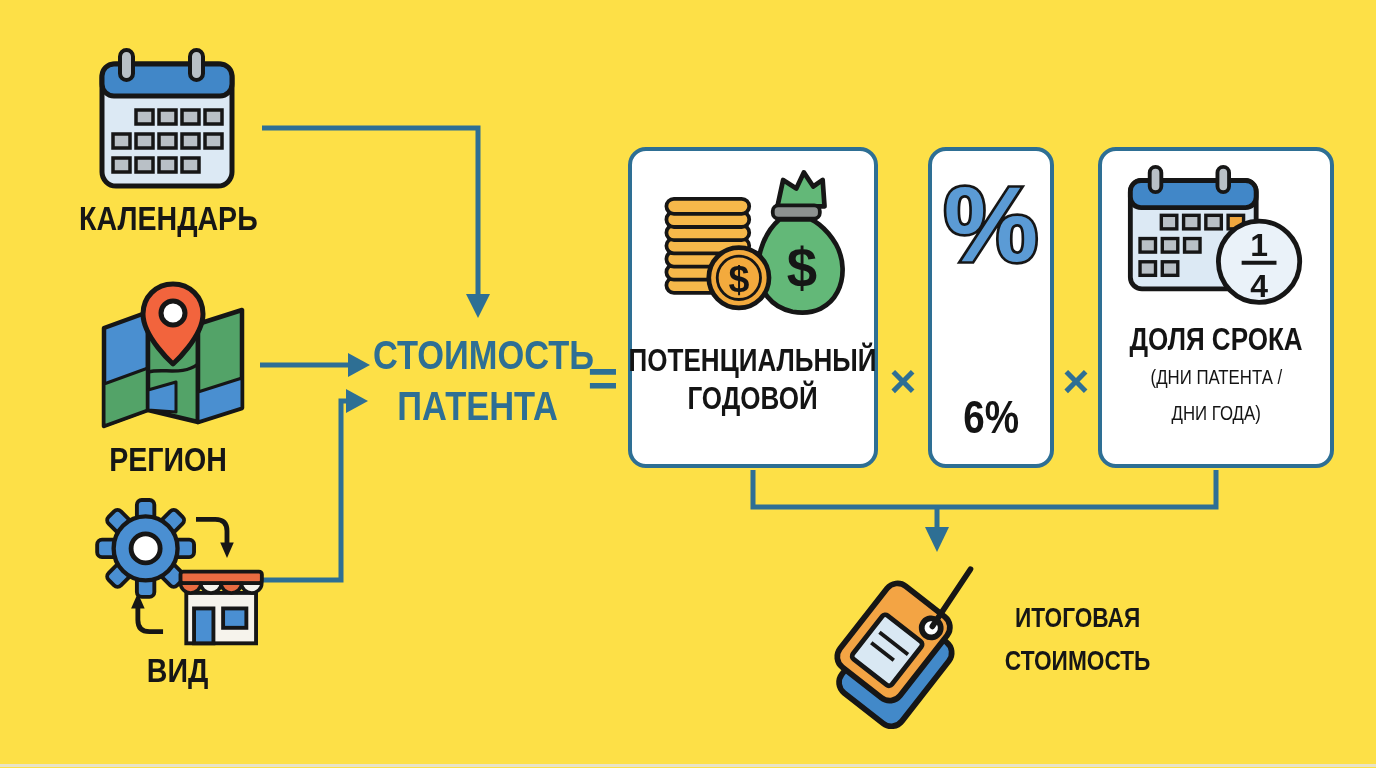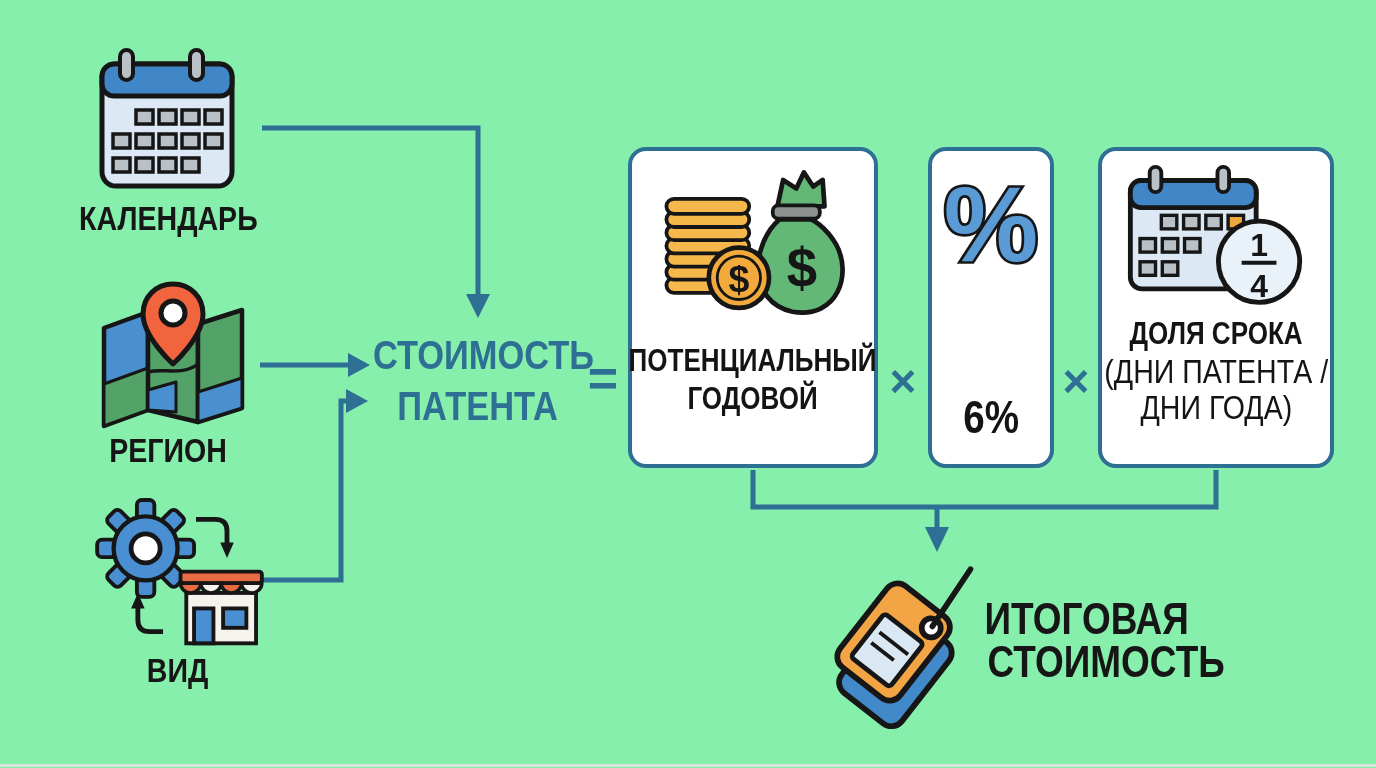--- a/index.html
+++ b/index.html
@@ -1,39 +1,39 @@
 <!DOCTYPE html>
 <html><head>
 <meta charset="utf-8">
 <style>
   html,body{margin:0;padding:0;background:#ffffff;}
   .canvas{
     position:relative;width:1376px;height:768px;overflow:hidden;
-    background:#86efac;font-family:"Liberation Sans",sans-serif;
+    background:#fde047;font-family:"Liberation Sans",sans-serif;
   }
   .abs{position:absolute;}
   svg{display:block;}
   svg text{font-family:"Liberation Sans",sans-serif;}
   .lbl{color:#161616;font-weight:700;text-align:center;}
   .line{display:block;}
   .cond{display:inline-block;transform:scaleX(.84);transform-origin:50% 50%;white-space:nowrap;}
   .teal-text{color:#2e6f94;}
   .result-title{font-size:41px;line-height:51px;font-weight:700;text-align:center;}
   .input-label{font-size:34px;line-height:40px;}
   .factor-box{
     position:absolute;border:4px solid #2e6f94;border-radius:18px;background:#ffffff;
     display:flex;flex-direction:column;align-items:center;box-sizing:border-box;
   }
   .box-label{font-weight:700;font-size:31px;line-height:38px;color:#141414;text-align:center;}
-  .box-label .light{font-weight:400;font-size:34px;line-height:36px;}
+  .box-label .light{font-weight:400;font-size:20px;line-height:36px;}
   .op{position:absolute;color:#2e6f94;font-weight:700;text-align:center;}
   .op-eq{font-size:52px;line-height:52px;}
   .op-x{font-size:46px;line-height:46px;}
   .rate-big{font-size:46px;line-height:50px;}
-  .out-label{font-size:44px;line-height:43px;}
+  .out-label{font-size:27px;line-height:43px;}
   .bottom-shade{position:absolute;left:0;right:0;bottom:1px;height:3px;background:#e4e3de;opacity:.85;}
 </style>
 </head>
 <body>
 
 <div class="canvas">
 
   <svg class="abs" style="left:0;top:0;width:1376px;height:768px" viewBox="0 0 1376 768">
     <g stroke="#2e6f94" stroke-width="5" fill="none">
       <path d="M262,128 H478 V296"></path>
@@ -79,21 +79,21 @@
     <path d="M6,48 L50,32 L50,130 L6,146 Z" fill="#4a8fd0" stroke="#161616" stroke-width="4.5" stroke-linejoin="round"></path>
     <path d="M6,104 L50,88 L50,130 L6,146 Z" fill="#53a368" stroke="#161616" stroke-width="3" stroke-linejoin="round"></path>
     <path d="M50,32 L100,44 L100,142 L50,130 Z" fill="#53a368" stroke="#161616" stroke-width="4.5" stroke-linejoin="round"></path>
     <path d="M50,110 L78,102 L78,132 L50,130 Z" fill="#4a8fd0" stroke="#161616" stroke-width="3" stroke-linejoin="round"></path>
     <path d="M100,44 L144,30 L144,128 L100,142 Z" fill="#53a368" stroke="#161616" stroke-width="4.5" stroke-linejoin="round"></path>
     <path d="M100,112 L144,98 L144,128 L100,142 Z" fill="#4a8fd0" stroke="#161616" stroke-width="3" stroke-linejoin="round"></path>
     <path d="M50,92 C65,88 85,96 100,84" fill="none" stroke="#161616" stroke-width="3.5"></path>
     <path d="M75,4 C58,4 45,17 45,34 C45,57 75,84 75,84 C75,84 105,57 105,34 C105,17 92,4 75,4 Z" fill="#f2643d" stroke="#161616" stroke-width="5" stroke-linejoin="round"></path>
     <circle cx="75" cy="33" r="12" fill="#ffffff" stroke="#161616" stroke-width="5"></circle>
   </svg>
-  <div class="abs lbl input-label" style="left:48px;top:430px;width:240px">
+  <div class="abs lbl input-label" style="left:48px;top:439px;width:240px">
     <span class="cond">РЕГИОН</span>
   </div>
 
   <svg class="abs" style="left:95px;top:498px;width:170px;height:155px" viewBox="0 0 175 160">
     <g>
       <g fill="#4a8fd2" stroke="#161616" stroke-width="4">
         <rect x="2" y="43" width="100" height="18" rx="5"></rect>
         <rect x="2" y="43" width="100" height="18" rx="5" transform="rotate(45 52 52)"></rect>
         <rect x="2" y="43" width="100" height="18" rx="5" transform="rotate(90 52 52)"></rect>
         <rect x="2" y="43" width="100" height="18" rx="5" transform="rotate(135 52 52)"></rect>
@@ -186,21 +186,21 @@
         <rect x="14" y="100" width="16" height="14"></rect>
           <rect x="37" y="100" width="16" height="14"></rect>
       </g>
       <g>
         <circle cx="137" cy="100" r="42" fill="#eaf2f9" stroke="#161616" stroke-width="5"></circle>
         <line x1="119" y1="101" x2="155" y2="101" stroke="#161616" stroke-width="4"></line>
         <text x="137" y="94" text-anchor="middle" font-size="33" font-weight="bold" fill="#161616">1</text>
         <text x="137" y="136" text-anchor="middle" font-size="33" font-weight="bold" fill="#161616">4</text>
       </g>
     </svg>
-    <div class="box-label" style="">
+    <div class="box-label" style="margin-top:6px">
       <span class="line"><span class="cond">ДОЛЯ СРОКА</span></span>
       <span class="line light"><span class="cond">(ДНИ ПАТЕНТА /</span></span>
       <span class="line light"><span class="cond">ДНИ ГОДА)</span></span>
     </div>
   </div>
 
   <svg class="abs" style="left:818px;top:552px;width:162px;height:186px" viewBox="0 0 170 195">
     <g transform="rotate(38 80 100)">
       <rect x="54" y="62" width="80" height="108" rx="14" fill="#4289c9" stroke="#161616" stroke-width="6"></rect>
       <rect x="36" y="42" width="80" height="108" rx="14" fill="#f3a444" stroke="#161616" stroke-width="6"></rect>

